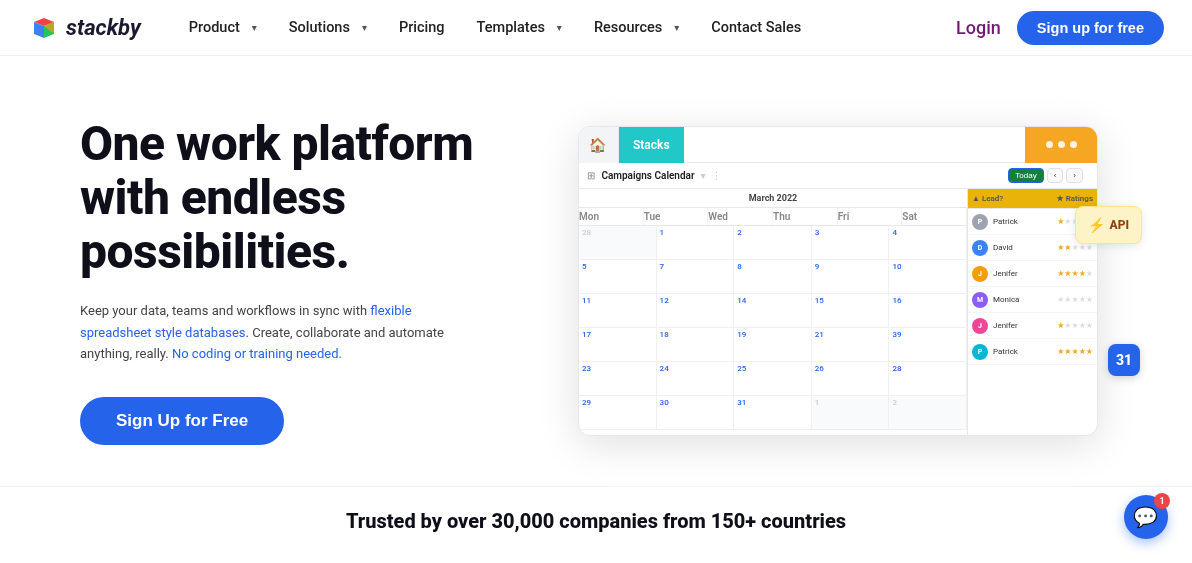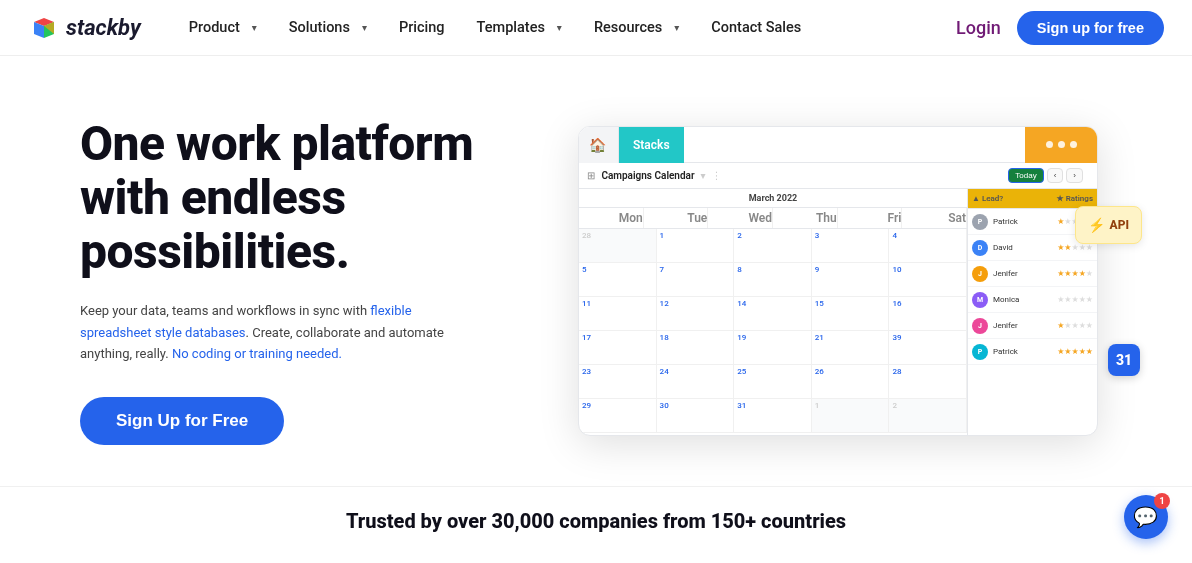--- a/index.html
+++ b/index.html
@@ -105,21 +105,21 @@
     .mockup-calendar { flex: 1; overflow: hidden; font-size: 8px; }
     .cal-month-header {
       text-align: center; padding: 4px 0; font-size: 9px; font-weight: 700; color: #444;
       border-bottom: 1px solid #e5e7eb;
     }
     .cal-days-header {
       display: grid; grid-template-columns: repeat(6, 1fr);
       border-bottom: 1px solid #e5e7eb;
     }
     .cal-day-name {
-      text-align: right; padding: 3px 0; font-size: 12px; color: #888; font-weight: 600;
+      text-align: left; padding: 3px 0; font-size: 10px; color: #888; font-weight: 600;
       border-right: 1px solid #f0f0f0;
     }
     .cal-grid { display: grid; grid-template-columns: repeat(5, 1fr); }
     .cal-cell {
       border-right: 1px solid #f0f0f0; border-bottom: 1px solid #f0f0f0;
       min-height: 34px; padding: 2px 3px;
       font-size: 7.5px; color: #6b7280;
     }
     .cal-cell.other-month { background: #f9fafb; color: #ccc; }
     .cal-cell-num { font-size: 8px; font-weight: 500; color: #2563eb; margin-bottom: 1px; }

